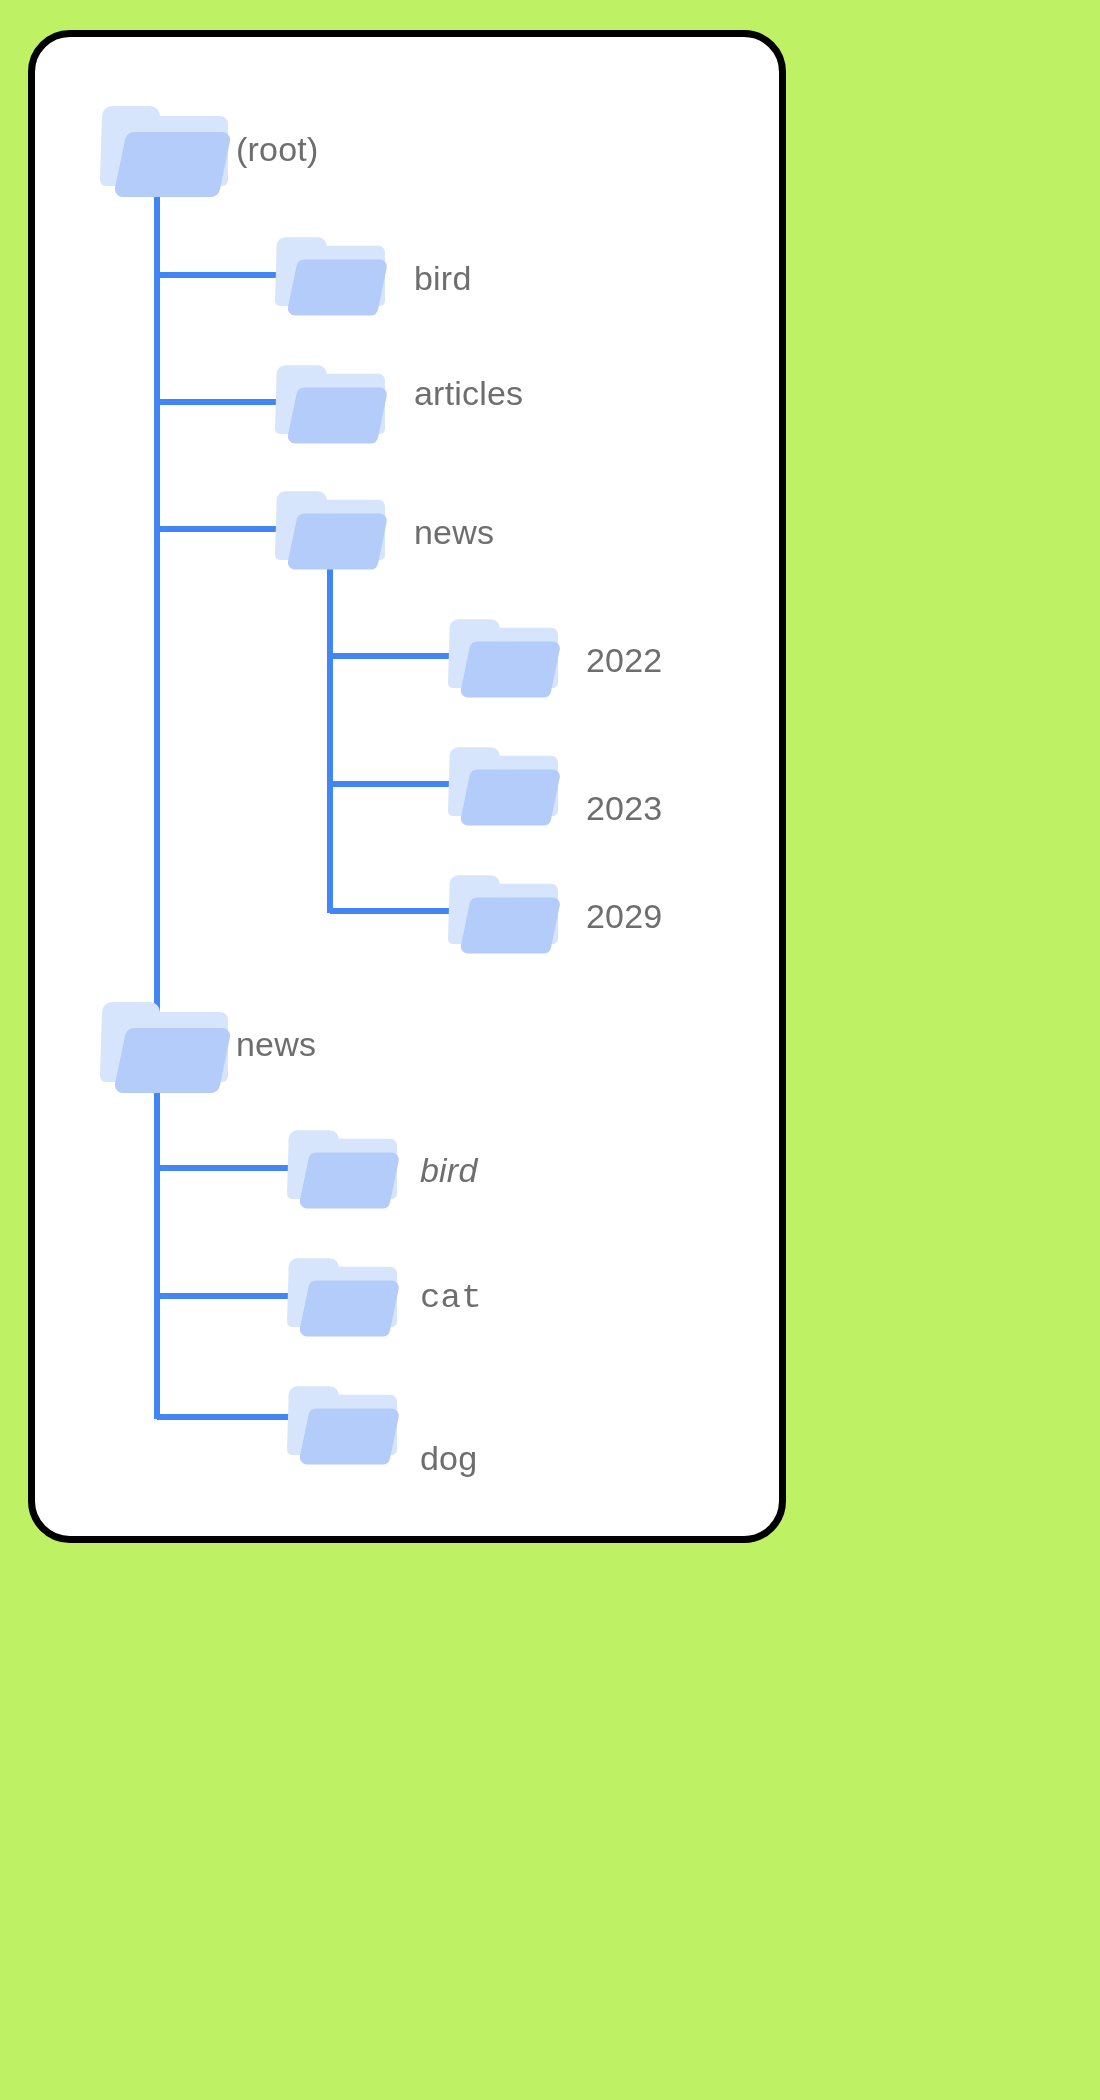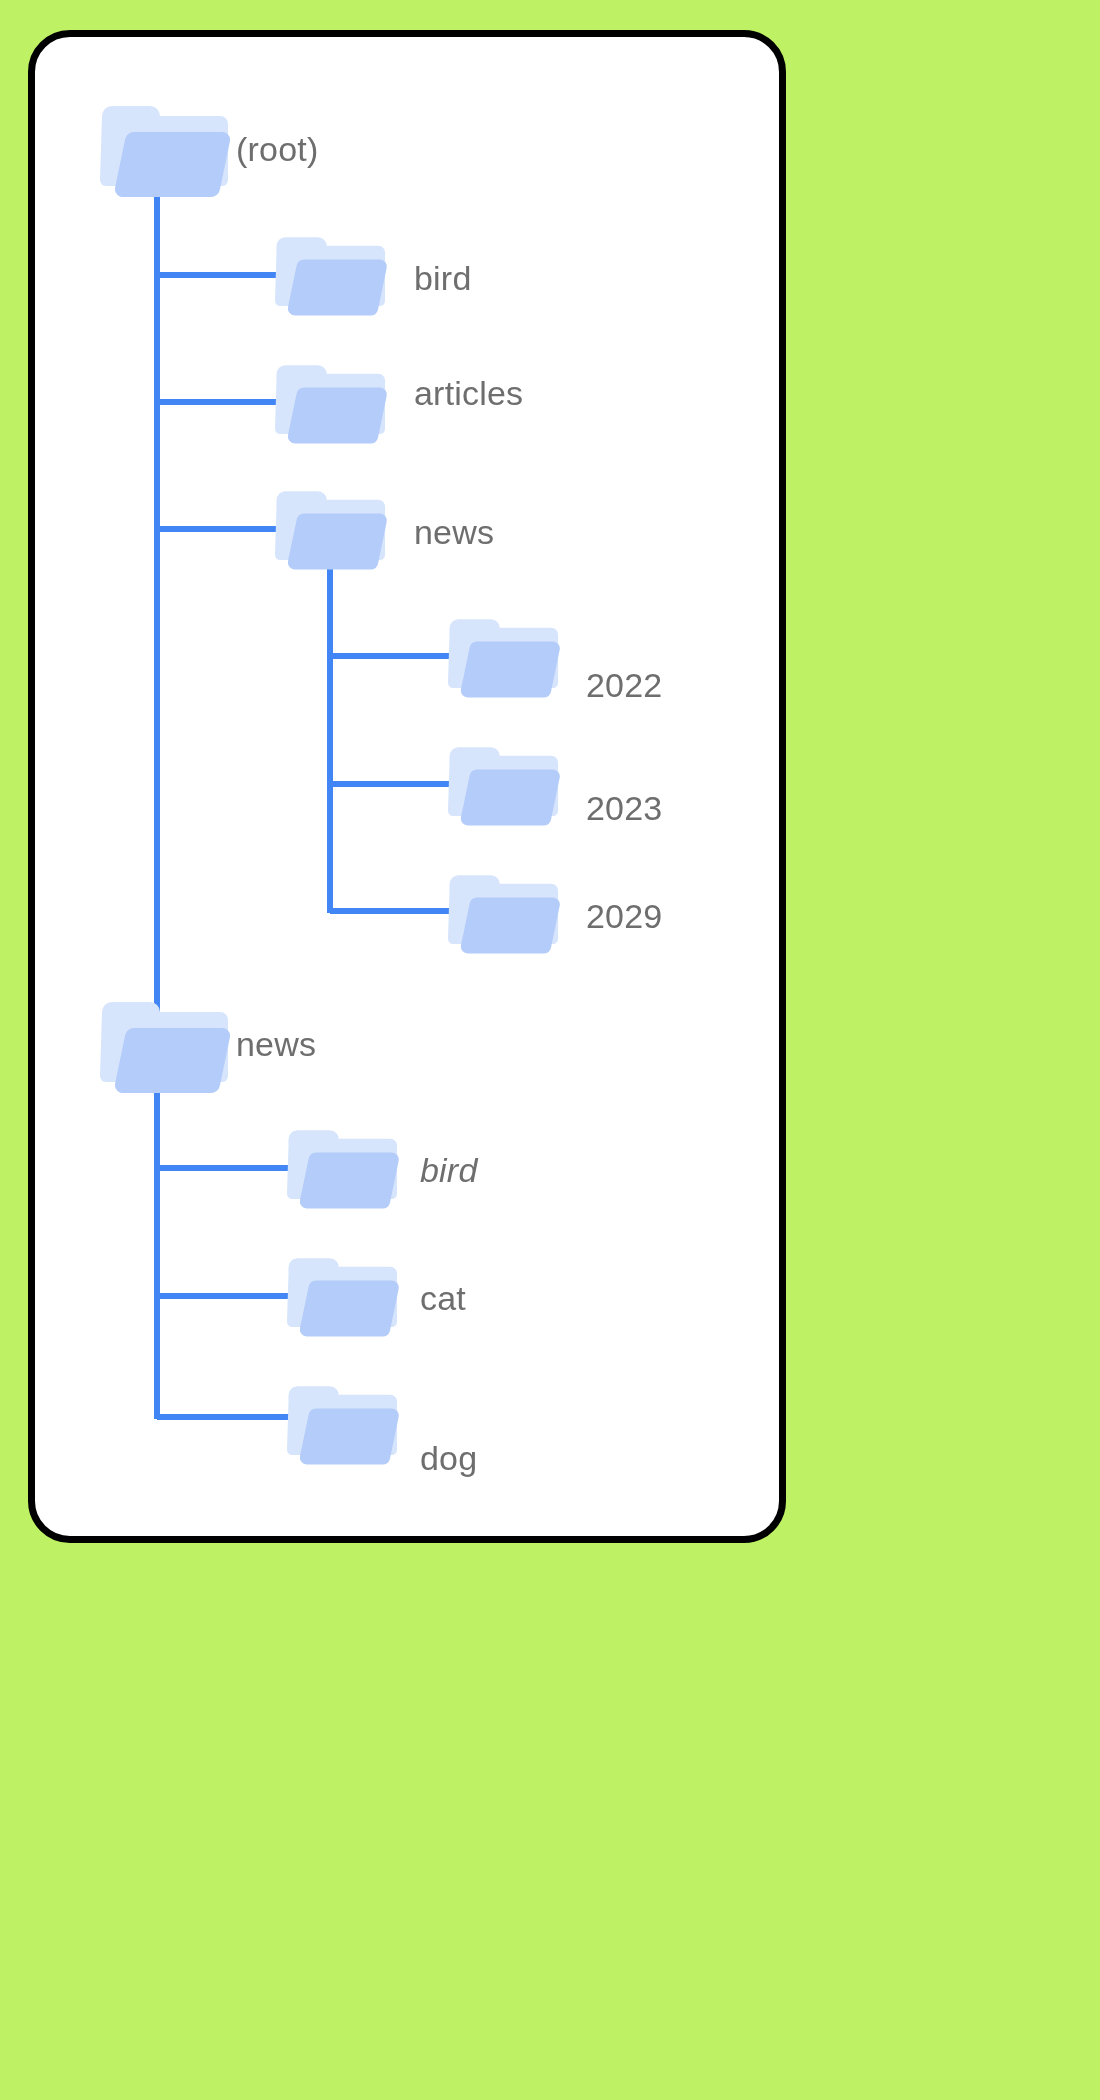--- a/index.html
+++ b/index.html
@@ -73,22 +73,22 @@
         <use xlink:href="#folder-glyph" transform="translate(287,1253) scale(0.86)"></use>
         <use xlink:href="#folder-glyph" transform="translate(287,1381) scale(0.86)"></use>
       </g>
   </svg>
 
   <div id="label-layer">
       <div class="node-label" style="left: 236px; top: 132px;">(root)</div>
       <div class="node-label" style="left: 414px; top: 261px;">bird</div>
       <div class="node-label" style="left: 414px; top: 376px;">articles</div>
       <div class="node-label" style="left: 414px; top: 515px;">news</div>
-      <div class="node-label" style="left: 586px; top: 643px; margin-top: 25px;">2022</div>
+      <div class="node-label" style="left: 586px; top: 643px;">2022</div>
       <div class="node-label" style="left: 586px; top: 771px; margin-top: 20px;">2023</div>
       <div class="node-label" style="left: 586px; top: 899px;">2029</div>
       <div class="node-label" style="left: 236px; top: 1027px;">news</div>
       <div class="node-label" style="left: 420px; top: 1153px; font-style: italic;">bird</div>
-      <div class="node-label" style="left: 420px; top: 1281px;">cat</div>
+      <div class="node-label" style="left: 420px; top: 1281px; font-family: Liberation Mono, monospace;">cat</div>
       <div class="node-label" style="left: 420px; top: 1409px; margin-top: 32px;">dog</div>
     </div>
 
 </div>
 
 </body></html>

